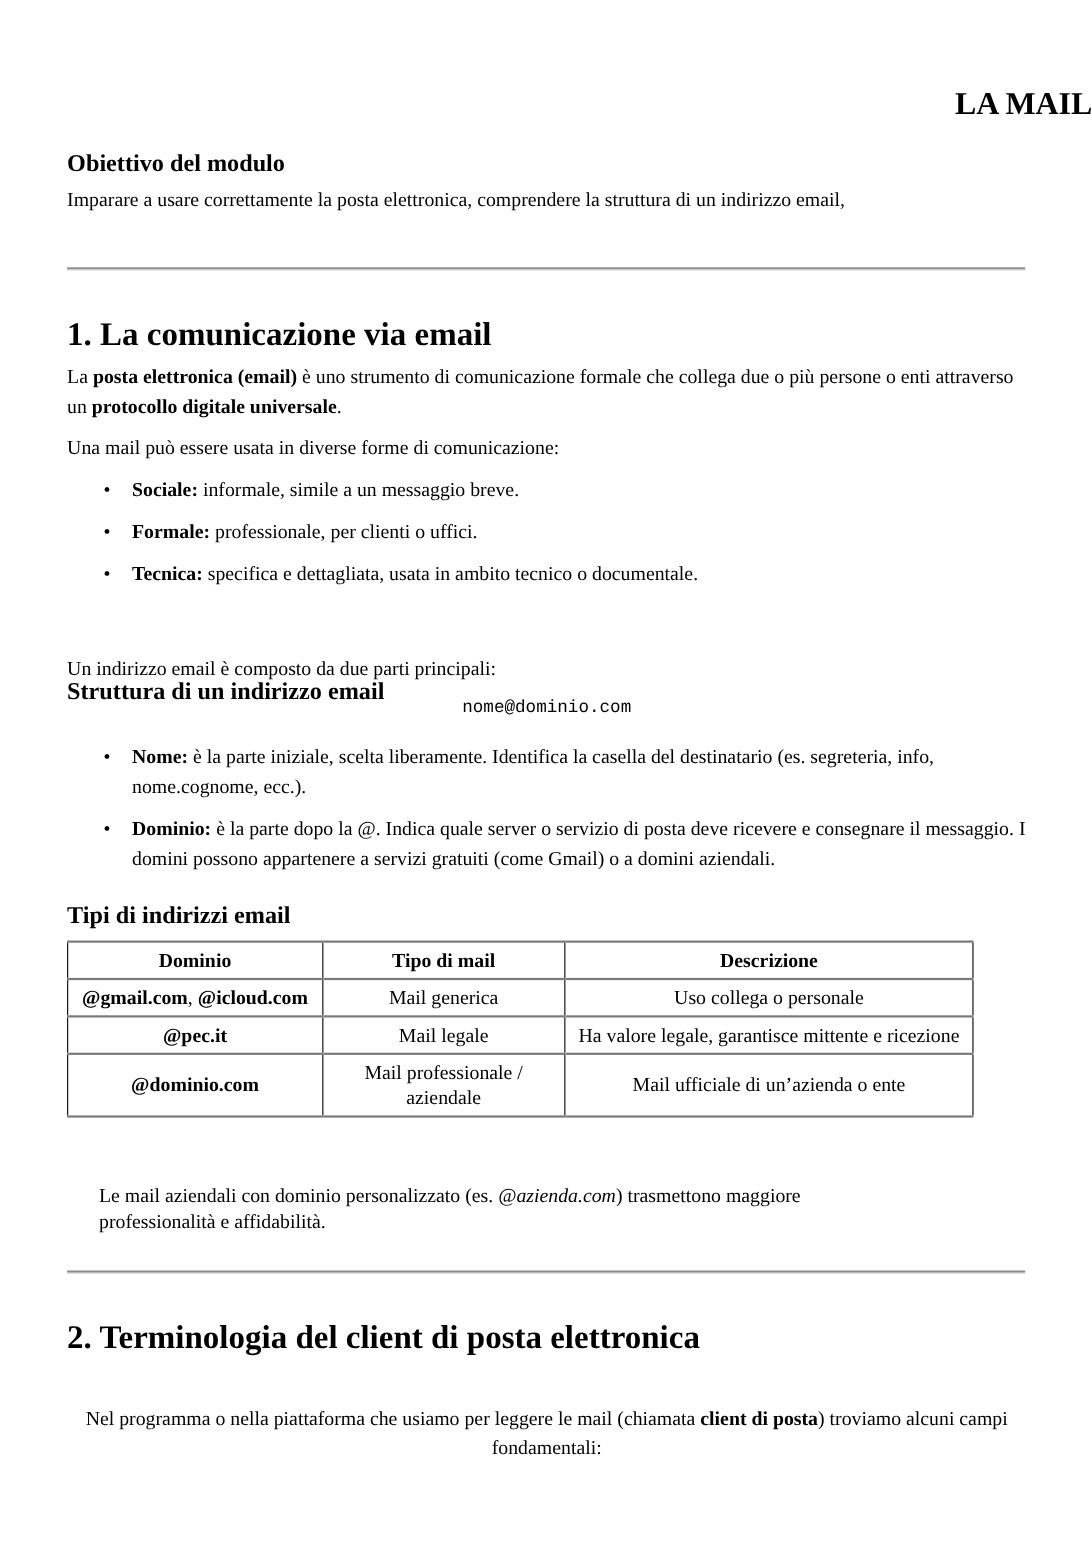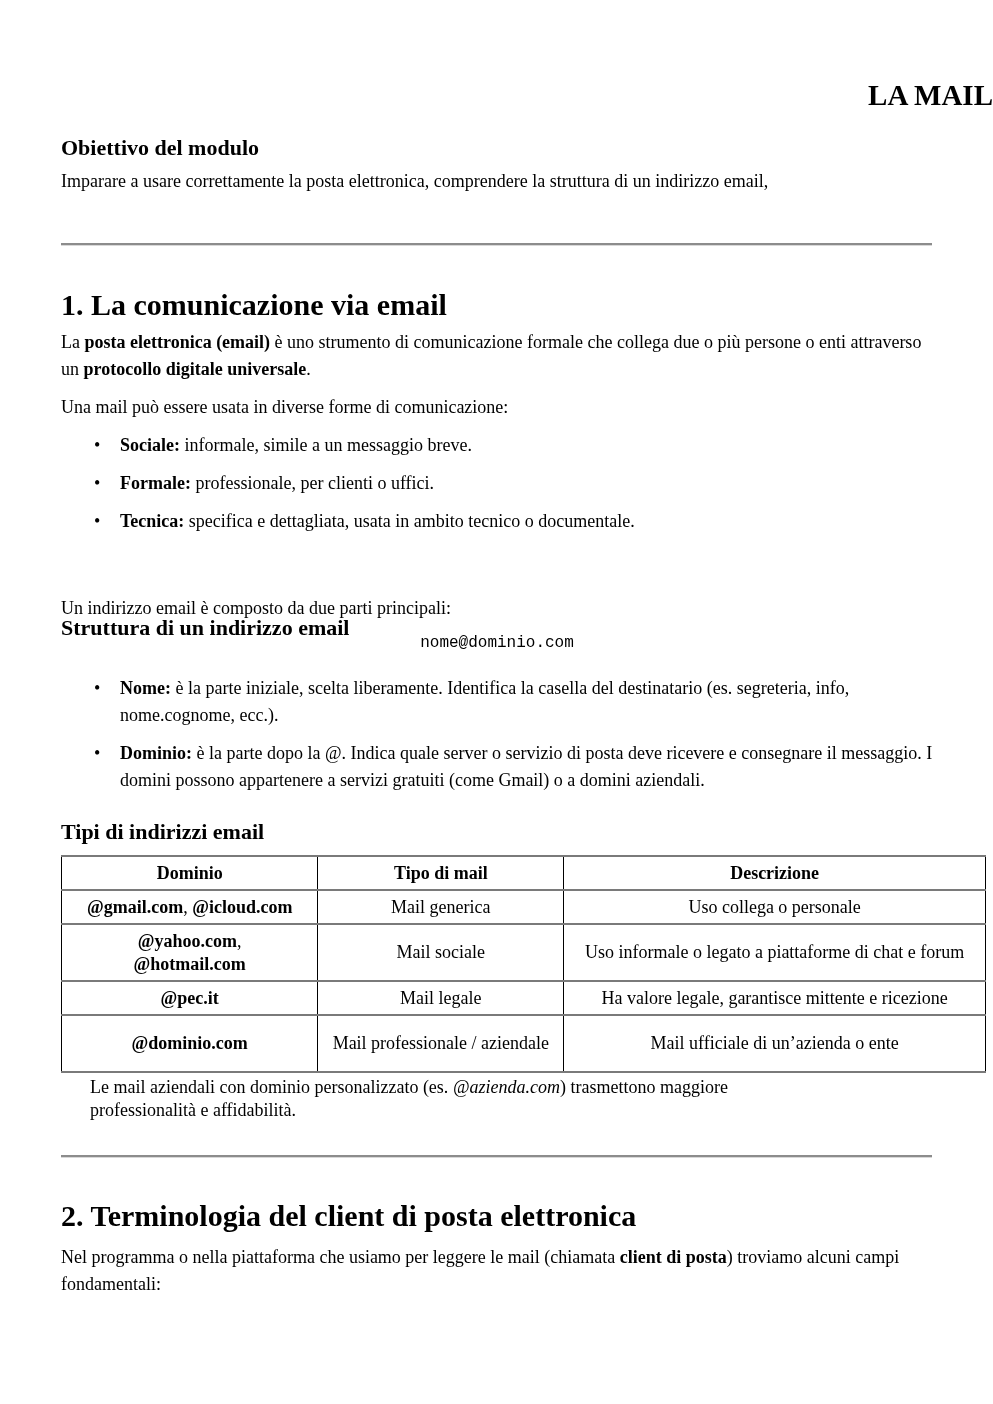--- a/index.html
+++ b/index.html
@@ -19,21 +19,21 @@
     p { margin: 0; line-height: 27px; }
     hr.sep {
       position: absolute; left: 61px; width: 871px; margin: 0; height: 0;
       border: 0; border-top: 2px solid #8c8c8c; border-bottom: 1px solid #d8d8d8;
     }
     ul.blist { margin: 0; padding: 0; list-style: none; }
     ul.blist li { position: relative; padding-left: 59px; line-height: 27px; }
     ul.blist li .bullet { position: absolute; left: 33px; top: 0; }
     .mono { font-family: "Liberation Mono", monospace; font-size: 16px; text-align: center; }
     table.types {
-      position: absolute; left: 61px; top: 855px; width: 925px;
+      position: absolute; left: 61px; top: 855px; width: 824px;
       border-collapse: collapse; font-size: 18px;
     }
     table.types th, table.types td {
       border-left: 1px solid #000; border-right: 1px solid #000;
       border-top: 2px solid #7a7a7a; border-bottom: 2px solid #7a7a7a;
       padding: 2px 5px; line-height: 23px; vertical-align: middle; text-align: center;
     }
     table.types th { text-align: center; font-weight: bold; height: 28px; }
     table.types td { height: 28px; }
     table.types tr.tall td { height: 51px; }
@@ -103,39 +103,34 @@
         <th>Tipo di mail</th>
         <th>Descrizione</th>
       </tr>
     </thead>
     <tbody>
       <tr>
         <td><b>@gmail.com</b><span>, </span><b>@icloud.com</b></td>
         <td>Mail generica</td>
         <td>Uso collega o personale</td>
       </tr>
-      <tr class="tall">
-        <td><b>@yahoo.com</b><span>,</span><br><b>@hotmail.com</b></td>
-        <td>Mail sociale</td>
-        <td>Uso informale o legato a piattaforme di chat e forum</td>
-      </tr>
       <tr>
         <td><b>@pec.it</b></td>
         <td>Mail legale</td>
         <td>Ha valore legale, garantisce mittente e ricezione</td>
       </tr>
       <tr class="tall">
         <td><b>@dominio.com</b></td>
         <td>Mail professionale / aziendale</td>
         <td>Mail ufficiale di un’azienda o ente</td>
       </tr>
     </tbody>
   </table>
 
   <p class="abs note" style="top:1076px;margin-left:29px;"><span>Le mail aziendali con dominio personalizzato (es. </span><i>@azienda.com</i><span>) trasmettono maggiore</span><br><span>professionalità e affidabilità.</span></p>
 
   <hr class="sep" style="top:1155px;">
 
   <h2 class="abs" style="top:1198px;">2. Terminologia del client di posta elettronica</h2>
 
-  <p class="abs" style="top:1244px;"><span>Nel programma o nella piattaforma che usiamo per leggere le mail (chiamata </span><b>client di posta</b><span>) troviamo alcuni campi fondamentali:</span></p>
+  <p class="abs" style="top:1276px;text-align:center;"><span>Nel programma o nella piattaforma che usiamo per leggere le mail (chiamata </span><b>client di posta</b><span>) troviamo alcuni campi fondamentali:</span></p>
 
 </div>
 
 </body></html>

